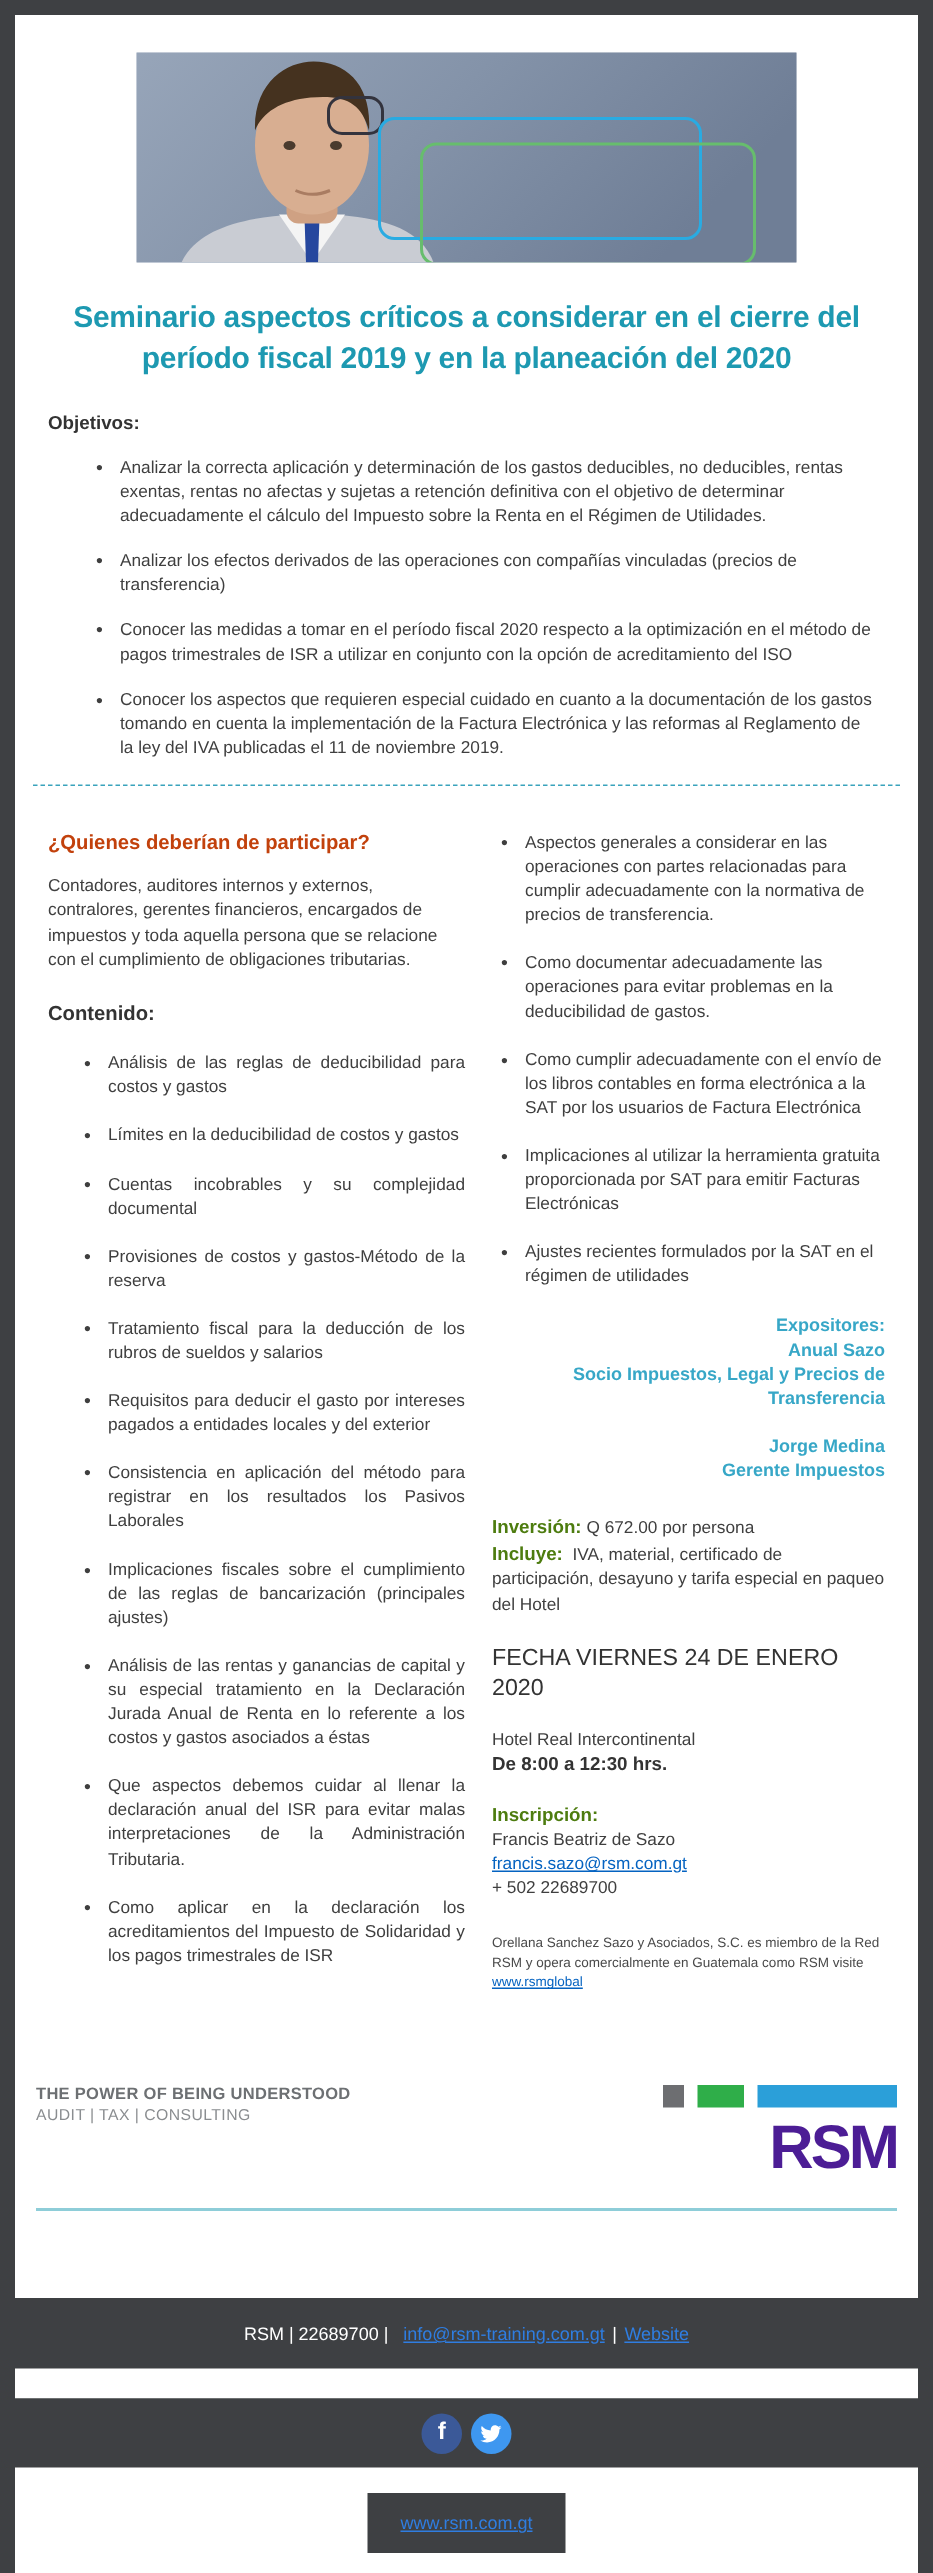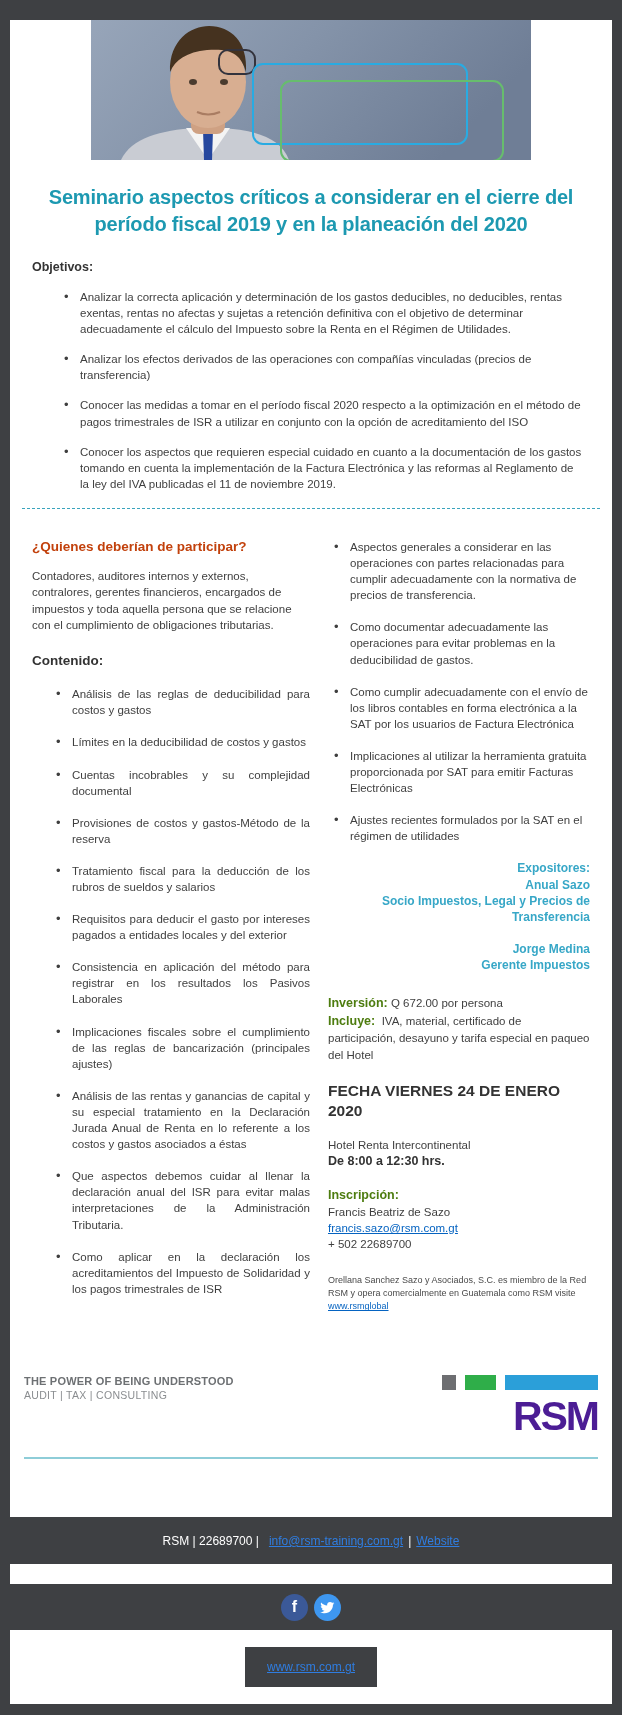--- a/index.html
+++ b/index.html
@@ -2,21 +2,21 @@
 <html><head>
 <meta charset="utf-8">
 <style>
   * { margin:0; padding:0; box-sizing:border-box; }
   body {
     width:622px; background:#3e4043;
     font-family:"Liberation Sans","DejaVu Sans",sans-serif;
     color:#3f3f3f;
   }
   .page { width:622px; min-height:1715px; background:#3e4043; padding-top:10px; }
-  .card { background:#ffffff; margin:0 10px; padding-bottom:58px; }
+  .card { background:#ffffff; margin:0 10px; padding-top:15px; padding-bottom:58px; }
 
   
   .photo { width:440px; height:140px; margin:10px auto 0; position:relative; overflow:hidden;
            background:linear-gradient(100deg,#94a3b7 0%,#8595aa 45%,#718097 100%); }
   .photo svg { display:block; }
 
   
   .title { color:#1d99b1; font-weight:bold; font-size:20px; line-height:1.35;
            text-align:center; margin:24px 18px 0; letter-spacing:-0.2px; }
 
@@ -43,21 +43,21 @@
   .col-right ul.blist li { margin-bottom:16px; }
 
   
   .expositores { text-align:right; color:#37a7c7; font-weight:bold; font-size:12px;
                  line-height:1.35; margin-top:14px; }
   .expositores .spk2 { margin-top:16px; }
 
   
   .details { margin-top:22px; font-size:11.5px; line-height:1.4; }
   .details .lbl { font-weight:bold; font-size:12.5px; color:#4d7c0f; }
-  .fecha { font-size:15.5px; font-weight:bold; color:#333; line-height:1.3; margin-top:18px; }
+  .fecha { font-size:15.5px; font-weight:normal; color:#333; line-height:1.3; margin-top:18px; }
   .venue { margin-top:16px; }
   .timep { font-weight:bold; font-size:12.5px; color:#333; }
   .inscripcion { margin-top:16px; }
   a.doc-link { color:#0563c1; text-decoration:underline; }
   .disclaimer { margin-top:22px; font-size:9px; line-height:1.45; color:#4a4a4a; }
   .disclaimer a { color:#0563c1; text-decoration:underline; }
 
   
   .branding { display:flex; justify-content:space-between; margin:62px 14px 0; }
   .tagline { font-size:11px; font-weight:bold; color:#6d7073; letter-spacing:0.2px; }
@@ -171,21 +171,21 @@
           <div>Anual Sazo</div>
           <div>Socio Impuestos, Legal y Precios de Transferencia</div>
           <div class="spk2">Jorge Medina</div>
           <div>Gerente Impuestos</div>
         </div>
 
         <div class="details">
           <p><span class="lbl">Inversión:</span> <span>Q 672.00 por persona</span></p>
           <p><span class="lbl">Incluye:</span>&nbsp; <span>IVA, material, certificado de participación, desayuno y tarifa especial en paqueo del Hotel</span></p>
           <h2 class="fecha">FECHA VIERNES 24 DE ENERO 2020</h2>
-          <p class="venue">Hotel Renta Intercontinental</p>
+          <p class="venue">Hotel Real Intercontinental</p>
           <p class="timep">De 8:00 a 12:30 hrs.</p>
           <p class="inscripcion lbl">Inscripción:</p>
           <p>Francis Beatriz de Sazo</p>
           <p><a href="#" class="doc-link">francis.sazo@rsm.com.gt</a></p>
           <p>+ 502 22689700</p>
           <p class="disclaimer"><span>Orellana Sanchez Sazo y Asociados, S.C. es miembro de la Red RSM y opera comercialmente en Guatemala como RSM visite </span><a href="#">www.rsmglobal</a></p>
         </div>
       </div>
     </div>
 

